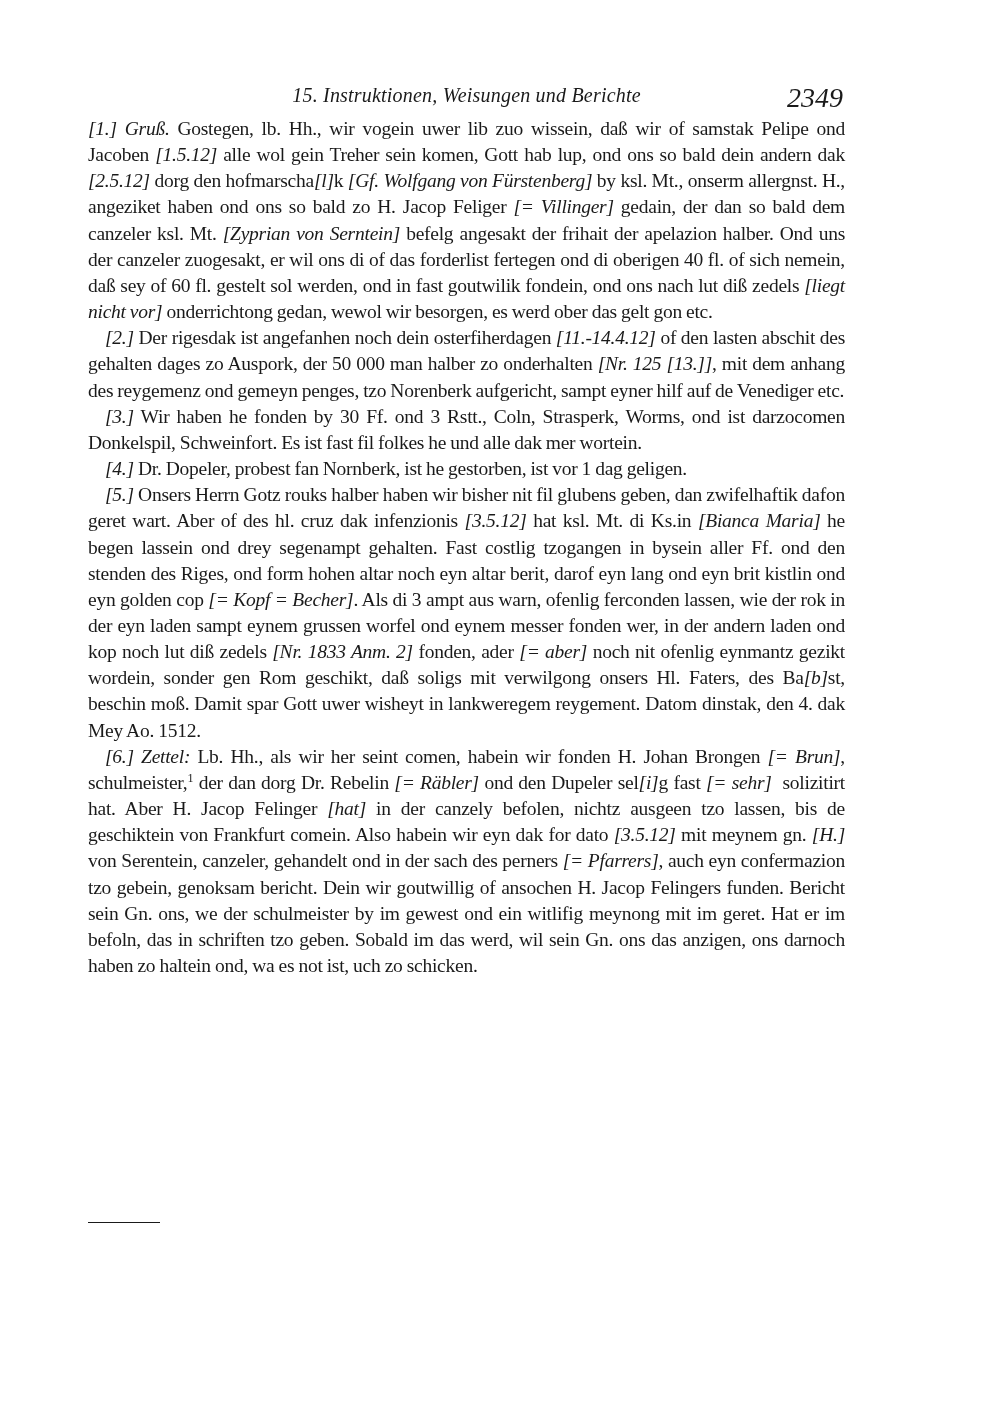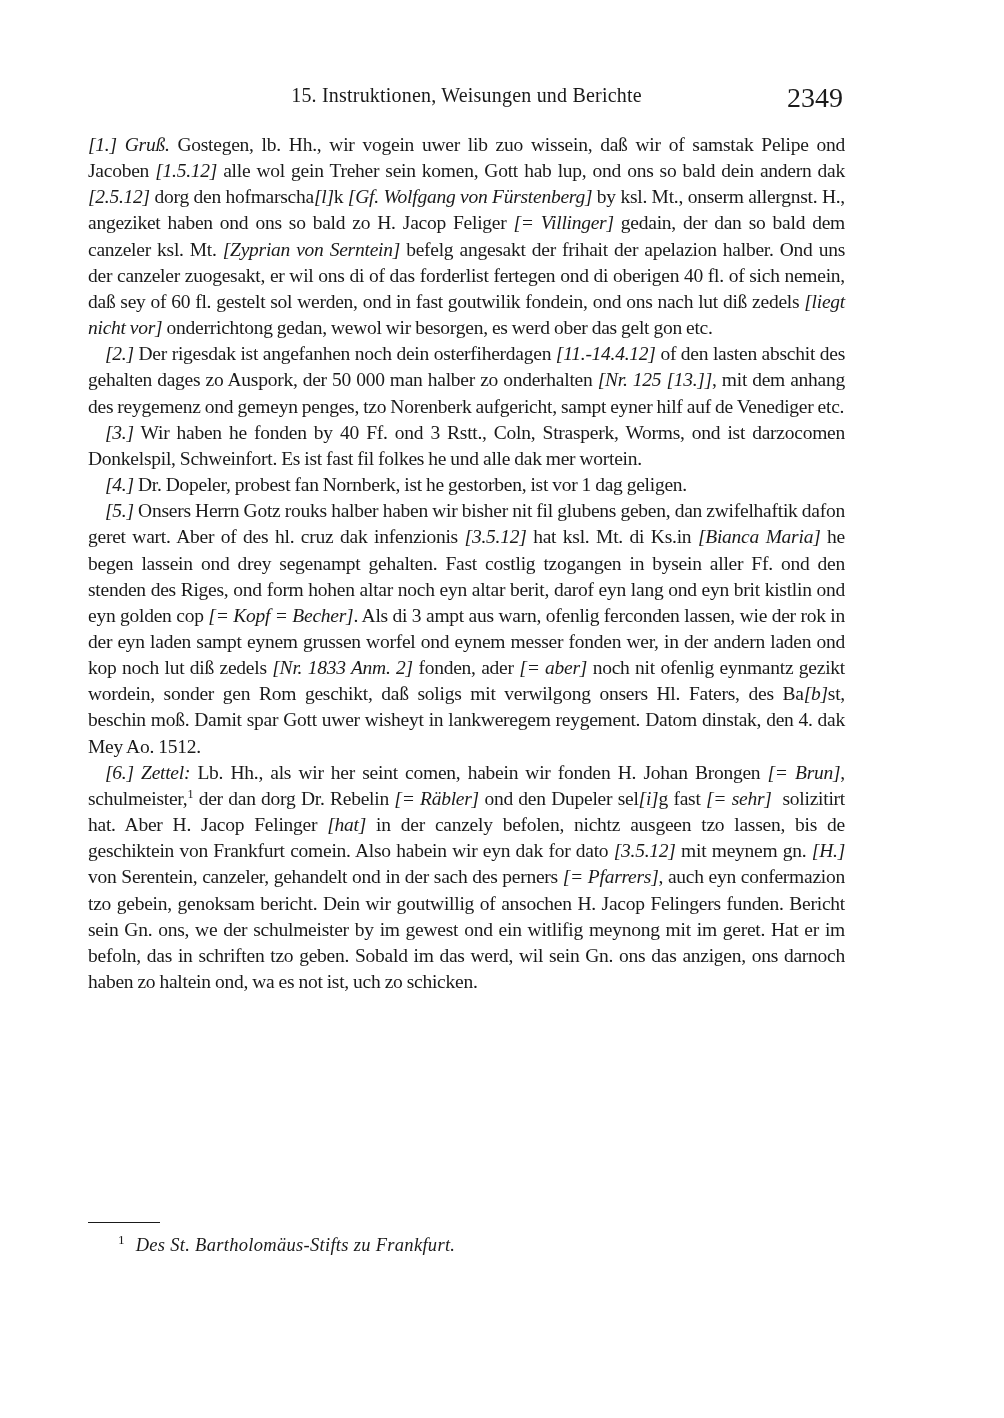--- a/index.html
+++ b/index.html
@@ -11,40 +11,41 @@
     font-family: "Liberation Serif", "DejaVu Serif", serif;
     color: #1a1a1a;
     overflow: hidden;
   }
   .page-header {
     position: absolute;
     top: 80px;
     left: 88px;
     width: 757px;
     height: 28px;
+    font-style: italic;
   }
   .running-title {
     position: absolute;
     left: 0; right: 0; bottom: 0;
     text-align: center;
     font-size: 20px;
     line-height: 26px;
     letter-spacing: 0.2px;
   }
   .page-number {
     position: absolute;
     right: 2px;
     bottom: -3px;
     font-size: 28px;
     line-height: 26px;
     margin-top: 40px;
   }
   .body-text {
     position: absolute;
-    top: 132px;
+    top: 116px;
     left: 88px;
     width: 757px;
     font-size: 19.5px;
     line-height: 26.15px;
     text-align: justify;
     letter-spacing: -0.25px;
     word-spacing: -0.5px;
   }
   .body-text p { margin: 0; }
   .body-text p.indent { text-indent: 17px; }
@@ -87,25 +88,22 @@
 <div class="page">
 
   <div class="page-header">
     <div class="running-title">15. Instruktionen, Weisungen und Berichte</div>
     <div class="page-number">2349</div>
   </div>
 
   <div class="body-text">
       <p class="para"><span class="it">[1.] Gruß.</span><span> Gostegen, lb. Hh., wir vogein uwer lib zuo wissein, daß wir of samstak Pelipe ond Jacoben </span><span class="it">[1.5.12]</span><span> alle wol gein Treher sein komen, Gott hab lup, ond ons so bald dein andern dak </span><span class="it">[2.5.12]</span><span> dorg den hofmarscha</span><span class="it">[l]</span><span>k </span><span class="it">[Gf. Wolfgang von Fürstenberg]</span><span> by ksl. Mt., onserm allergnst. H., angeziket haben ond ons so bald zo H. Jacop Feliger </span><span class="it">[= Villinger]</span><span> gedain, der dan so bald dem canzeler ksl. Mt. </span><span class="it">[Zyprian von Serntein]</span><span> befelg angesakt der frihait der apelazion halber. Ond uns der canzeler zuogesakt, er wil ons di of das forderlist fertegen ond di oberigen 40 fl. of sich nemein, daß sey of 60 fl. gestelt sol werden, ond in fast goutwilik fondein, ond ons nach lut diß zedels </span><span class="it">[liegt nicht vor]</span><span> onderrichtong gedan, wewol wir besorgen, es werd ober das gelt gon etc.</span></p>
       <p class="para indent"><span class="it">[2.]</span><span> Der rigesdak ist angefanhen noch dein osterfiherdagen </span><span class="it">[11.-14.4.12]</span><span> of den lasten abschit des gehalten dages zo Auspork, der 50&nbsp;000 man halber zo onderhalten </span><span class="it">[Nr. 125 [13.]]</span><span>, mit dem anhang des reygemenz ond gemeyn penges, tzo Norenberk aufgericht, sampt eyner hilf auf de Venediger etc.</span></p>
-      <p class="para indent"><span class="it">[3.]</span><span> Wir haben he fonden by 40 Ff. ond 3 Rstt., Coln, Strasperk, Worms, ond ist darzocomen Donkelspil, Schweinfort. Es ist fast fil folkes he und alle dak mer wortein.</span></p>
+      <p class="para indent"><span class="it">[3.]</span><span> Wir haben he fonden by 30 Ff. ond 3 Rstt., Coln, Strasperk, Worms, ond ist darzocomen Donkelspil, Schweinfort. Es ist fast fil folkes he und alle dak mer wortein.</span></p>
       <p class="para indent"><span class="it">[4.]</span><span> Dr. Dopeler, probest fan Nornberk, ist he gestorben, ist vor 1 dag geligen.</span></p>
       <p class="para indent"><span class="it">[5.]</span><span> Onsers Herrn Gotz rouks halber haben wir bisher nit fil glubens geben, dan zwifelhaftik dafon geret wart. Aber of des hl. cruz dak infenzionis </span><span class="it">[3.5.12]</span><span> hat ksl. Mt. di Ks.in </span><span class="it">[Bianca Maria]</span><span> he begen lassein ond drey segenampt gehalten. Fast costlig tzogangen in bysein aller Ff. ond den stenden des Riges, ond form hohen altar noch eyn altar berit, darof eyn lang ond eyn brit kistlin ond eyn golden cop </span><span class="it">[= Kopf = Becher]</span><span>. Als di 3 ampt aus warn, ofenlig ferconden lassen, wie der rok in der eyn laden sampt eynem grussen worfel ond eynem messer fonden wer, in der andern laden ond kop noch lut diß zedels </span><span class="it">[Nr. 1833 Anm. 2]</span><span> fonden, ader </span><span class="it">[= aber]</span><span> noch nit ofenlig eynmantz gezikt wordein, sonder gen Rom geschikt, daß soligs mit verwilgong onsers Hl. Faters, des Ba</span><span class="it">[b]</span><span>st, beschin moß. Damit spar Gott uwer wisheyt in lankweregem reygement. Datom dinstak, den 4. dak Mey Ao. 1512.</span></p>
       <p class="para indent"><span class="it">[6.] Zettel:</span><span> Lb. Hh., als wir her seint comen, habein wir fonden H. Johan Brongen </span><span class="it">[= Brun]</span><span>, schulmeister,</span><sup class="fn-ref">1</sup><span> der dan dorg Dr. Rebelin </span><span class="it">[= Räbler]</span><span> ond den Dupeler sel</span><span class="it">[i]</span><span>g fast </span><span class="it">[= sehr]</span><span>&nbsp; solizitirt hat. Aber H. Jacop Felinger </span><span class="it">[hat]</span><span> in der canzely befolen, nichtz ausgeen tzo lassen, bis de geschiktein von Frankfurt comein. Also habein wir eyn dak for dato </span><span class="it">[3.5.12]</span><span> mit meynem gn. </span><span class="it">[H.]</span><span> von Serentein, canzeler, gehandelt ond in der sach des perners </span><span class="it">[= Pfarrers]</span><span>, auch eyn confermazion tzo gebein, genoksam bericht. Dein wir goutwillig of ansochen H. Jacop Felingers funden. Bericht sein Gn. ons, we der schulmeister by im gewest ond ein witlifig meynong mit im geret. Hat er im befoln, das in schriften tzo geben. Sobald im das werd, wil sein Gn. ons das anzigen, ons darnoch haben zo haltein ond, wa es not ist, uch zo schicken.</span></p>
     </div>
 
   <div class="footnote-rule"></div>
 
-  <div class="footnote">
-    <sup class="fn-marker">1</sup><span class="fn-text it">Des St. Bartholomäus-Stifts zu Frankfurt.</span>
-  </div>
 
 </div>
 
 </body></html>

